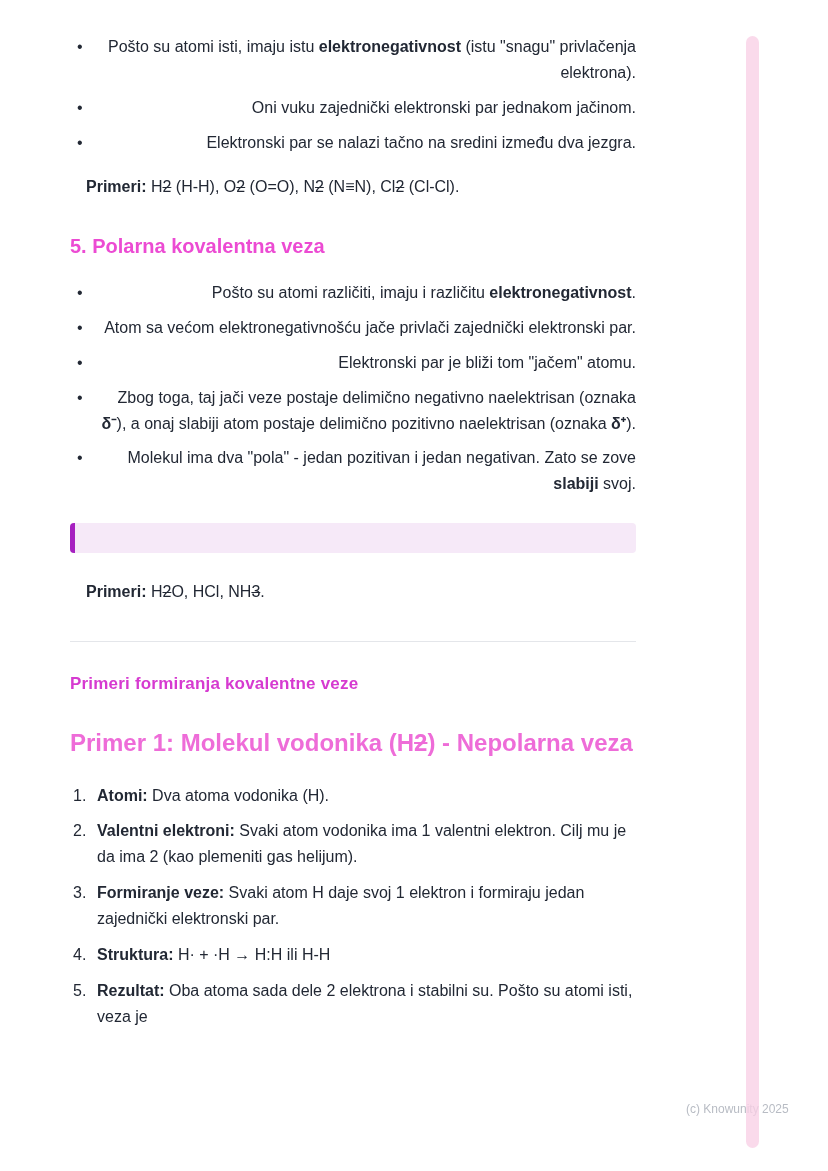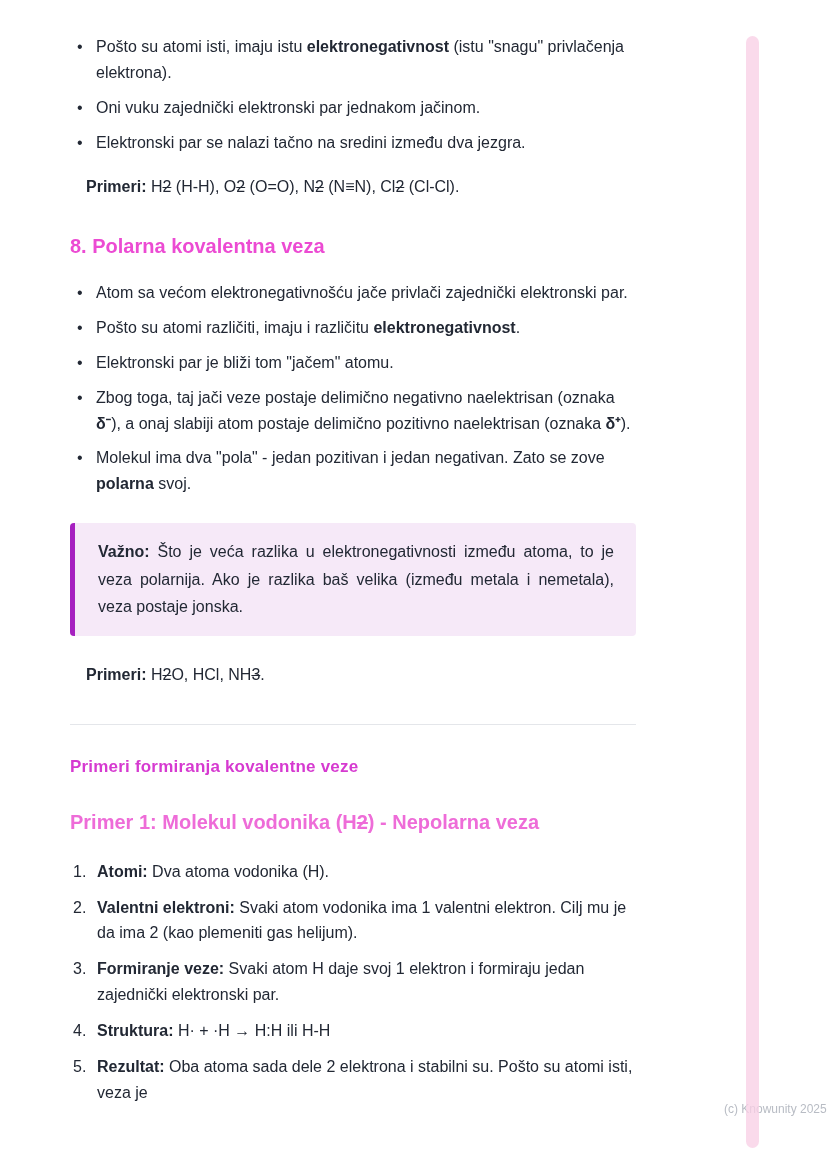--- a/index.html
+++ b/index.html
@@ -16,65 +16,64 @@
   *{margin:0;padding:0;box-sizing:border-box;}
   html,body{background:#ffffff;}
   body{
     width:828px;height:1171px;position:relative;overflow:hidden;
     font-family:"Liberation Sans", sans-serif;
     color:var(--body-text);
   }
   .content{position:absolute;left:70px;top:34px;width:566px;font-size:16px;line-height:1.62;}
   .b{font-weight:700;}
   .st{text-decoration:line-through;}
-  ul.bullets{list-style:none;margin:0 0 8px 0;padding:0;}
+  ul.bullets{list-style:none;margin:0 0 8px 0;padding:0;text-align:right;}
   ul.bullets li{position:relative;padding-left:26px;margin-bottom:9px;}
   ul.bullets li::before{content:"\2022";position:absolute;left:7px;top:0;color:var(--body-text);}
   .para{margin:18px 16px;}
   .h3{font-size:20px;font-weight:700;color:var(--heading-tertiary);margin:30px 0 18px;}
   .h1{font-size:17px;font-weight:700;color:var(--heading-primary);margin:28px 0 26px;letter-spacing:.2px;}
-  .h2{font-size:20px;font-weight:600;color:var(--heading-secondary);margin:26px 0 20px;}
+  .h2{font-size:24px;font-weight:600;color:var(--heading-secondary);margin:26px 0 20px;}
   .callout{position:relative;background:var(--callout-bg);border-radius:4px;padding:15px 22px 15px 28px;margin:26px 0;}
   .callout-bar{position:absolute;left:0;top:0;bottom:0;width:5px;background:var(--callout-border);border-radius:4px 0 0 4px;}
   .callout-text{text-align:justify;line-height:1.72;}
   hr.divider{border:none;border-top:1px solid var(--divider);margin:36px 0 28px;}
   ol.steps{list-style:none;counter-reset:step;margin:0;padding:0;}
   ol.steps li{counter-increment:step;position:relative;padding-left:27px;margin-bottom:10px;}
   ol.steps li::before{content:counter(step) ".";position:absolute;left:3px;top:0;}
-  .footer{position:absolute;left:724px;top:1102px;font-size:12px;color:var(--footer-text);z-index:1;white-space:nowrap;}
+  .footer{position:absolute;left:686px;top:1102px;font-size:12px;color:var(--footer-text);z-index:1;white-space:nowrap;}
   .scroll-strip{position:absolute;left:746px;top:36px;width:13px;height:1112px;background:var(--scrollbar);opacity:.78;border-radius:7px;z-index:2;}
 </style>
 </head>
 <body>
 
 <div class="page">
   <div class="content">
 
     <ul class="bullets">
         <li><span>Pošto su atomi isti, imaju istu </span><span class="b">elektronegativnost</span><span> (istu "snagu" privlačenja elektrona).</span></li>
         <li><span>Oni vuku zajednički elektronski par jednakom jačinom.</span></li>
         <li><span>Elektronski par se nalazi tačno na sredini između dva jezgra.</span></li>
       </ul>
 
     <p class="para"><span class="b">Primeri:</span><span> H</span><span class="st">2</span><span> (H-H), O</span><span class="st">2</span><span> (O=O), N</span><span class="st">2</span><span> (N≡N), Cl</span><span class="st">2</span><span> (Cl-Cl).</span></p>
 
-    <h3 class="h3">8. Polarna kovalentna veza</h3>
+    <h3 class="h3">5. Polarna kovalentna veza</h3>
 
 
     <ul class="bullets">
+        <li><span>Pošto su atomi različiti, imaju i različitu </span><span class="b">elektronegativnost</span><span>.</span></li>
         <li><span>Atom sa većom elektronegativnošću jače privlači zajednički elektronski par.</span></li>
-        <li><span>Pošto su atomi različiti, imaju i različitu </span><span class="b">elektronegativnost</span><span>.</span></li>
         <li><span>Elektronski par je bliži tom "jačem" atomu.</span></li>
         <li><span>Zbog toga, taj jači veze postaje delimično negativno naelektrisan (oznaka </span><span class="b">δ⁻</span><span>), a onaj slabiji atom postaje delimično pozitivno naelektrisan (oznaka </span><span class="b">δ⁺</span><span>).</span></li>
-        <li><span>Molekul ima dva "pola" - jedan pozitivan i jedan negativan. Zato se zove </span><span class="b">polarna</span><span> svoj.</span></li>
+        <li><span>Molekul ima dva "pola" - jedan pozitivan i jedan negativan. Zato se zove </span><span class="b">slabiji</span><span> svoj.</span></li>
       </ul>
 
     <div class="callout">
       <div class="callout-bar"></div>
-      <p class="callout-text"><span class="b">Važno:</span><span> Što je veća razlika u elektronegativnosti između atoma, to je veza polarnija. Ako je razlika baš velika (između metala i nemetala), veza postaje jonska.</span></p>
     </div>
 
     <p class="para"><span class="b">Primeri:</span><span> H</span><span class="st">2</span><span>O, HCl, NH</span><span class="st">3</span><span>.</span></p>
 
     <hr class="divider">
 
     <h1 class="h1">Primeri formiranja kovalentne veze</h1>
 
     <h2 class="h2"><span>Primer 1: Molekul vodonika (H</span><span class="st">2</span><span>) - Nepolarna veza</span></h2>
 

